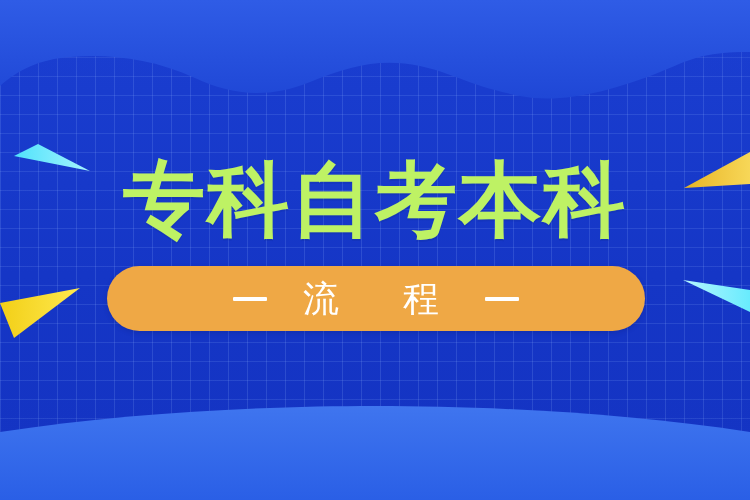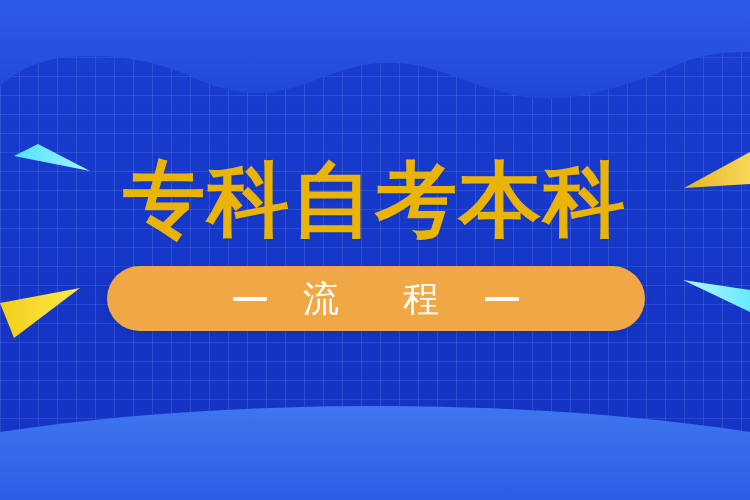--- a/index.html
+++ b/index.html
@@ -63,21 +63,21 @@
     height: 500px;
   }
 
   
   .headline {
     position: absolute;
     left: 0;
     top: 152px;
     width: 750px;
     text-align: center;
-    color: #eab308;
+    color: #bef264;
     font-size: 82px;
     line-height: 96px;
     font-weight: bold;
     letter-spacing: 2px;
     white-space: nowrap;
     text-shadow: 0 2px 0 rgba(10,30,110,0.12);
   }
 
   
   .pill {

